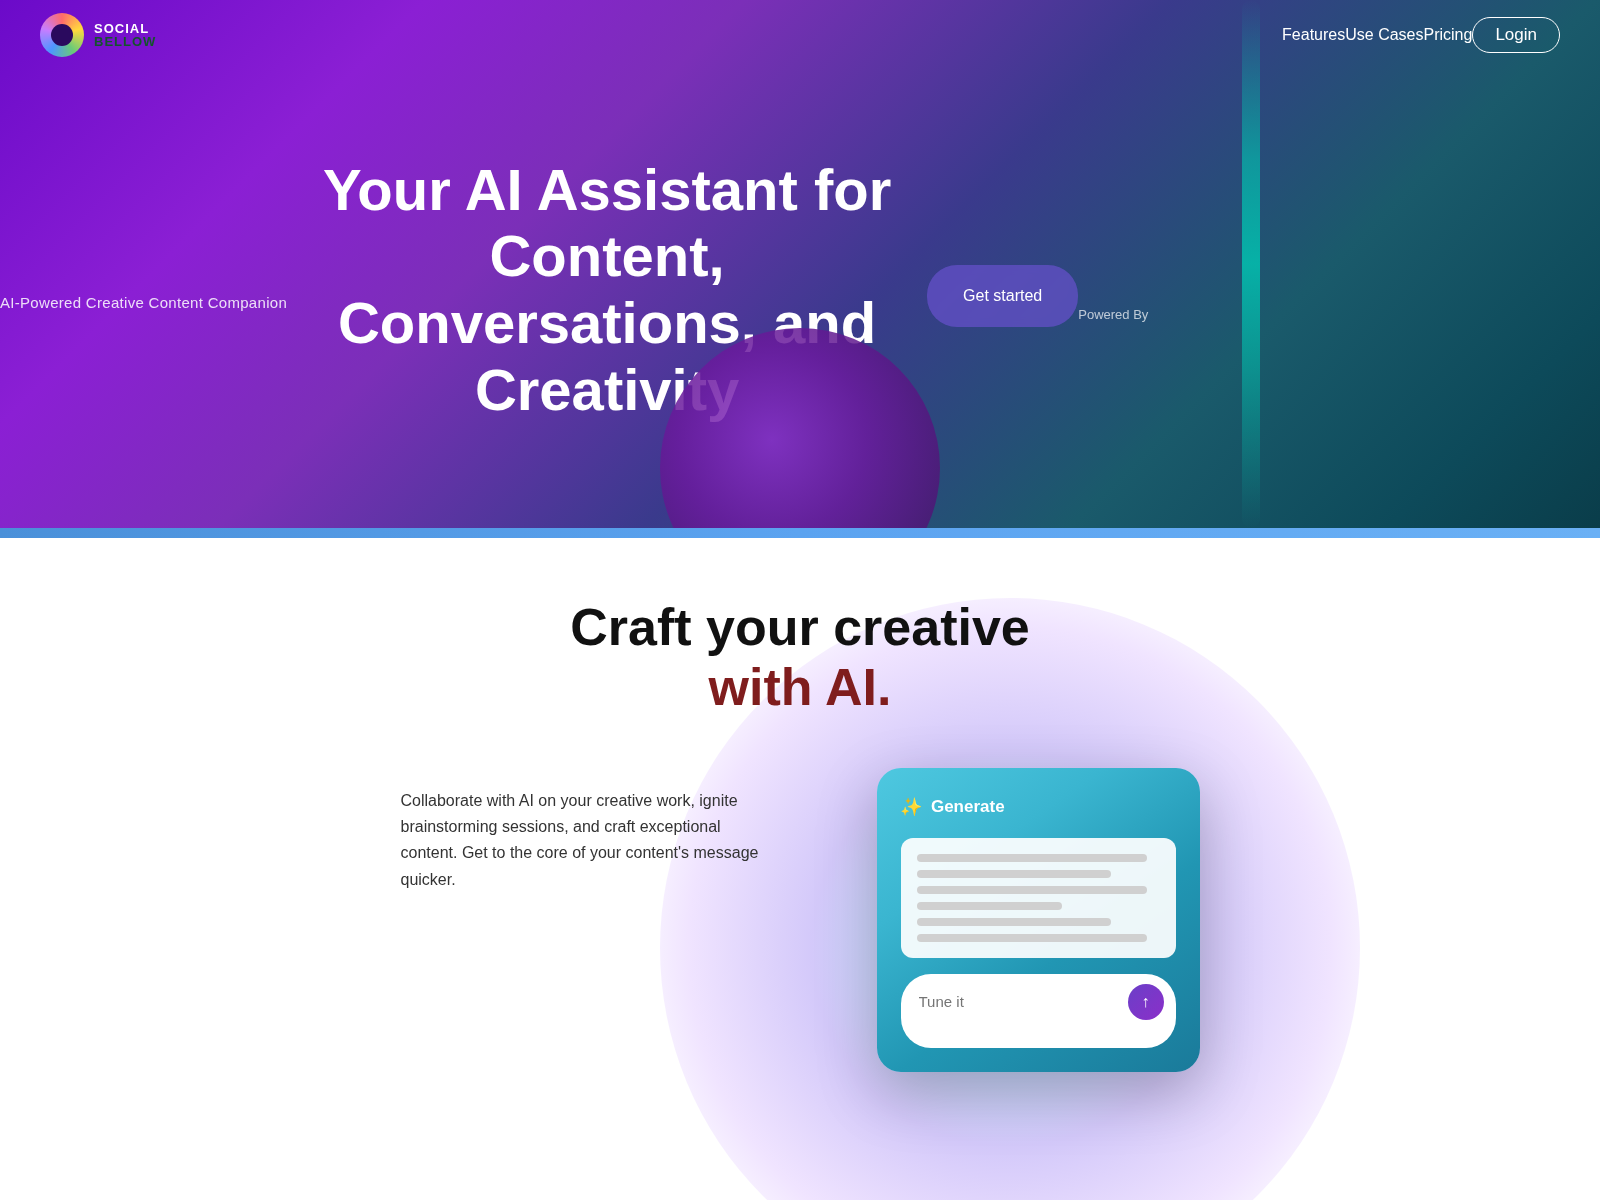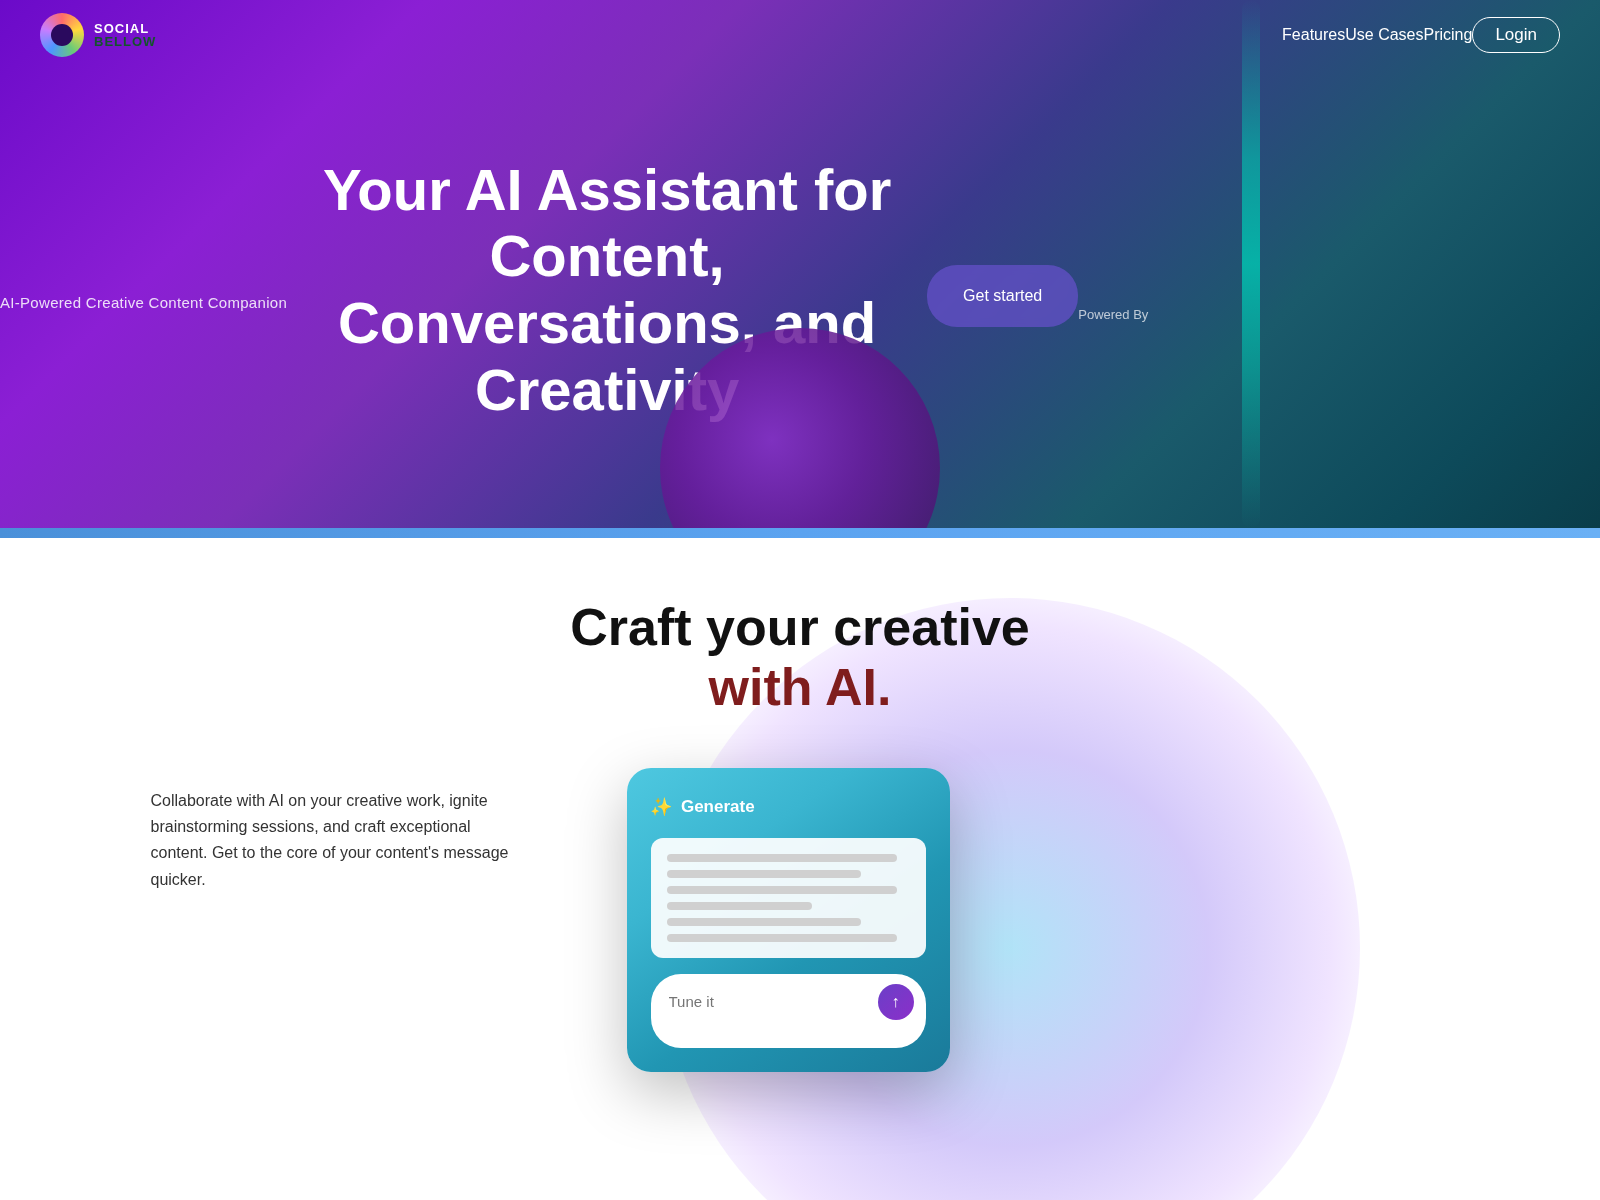--- a/index.html
+++ b/index.html
@@ -185,20 +185,21 @@
         transparent 80%);
       border-radius: 50%;
       z-index: 0;
     }
 
     .second-inner {
       position: relative;
       z-index: 1;
       display: flex;
       flex-direction: column;
+      align-items: center;
     }
 
     .section-heading {
       text-align: center;
       font-size: 52px;
       font-weight: 800;
       color: #111;
       line-height: 1.15;
       margin-bottom: 50px;
     }

